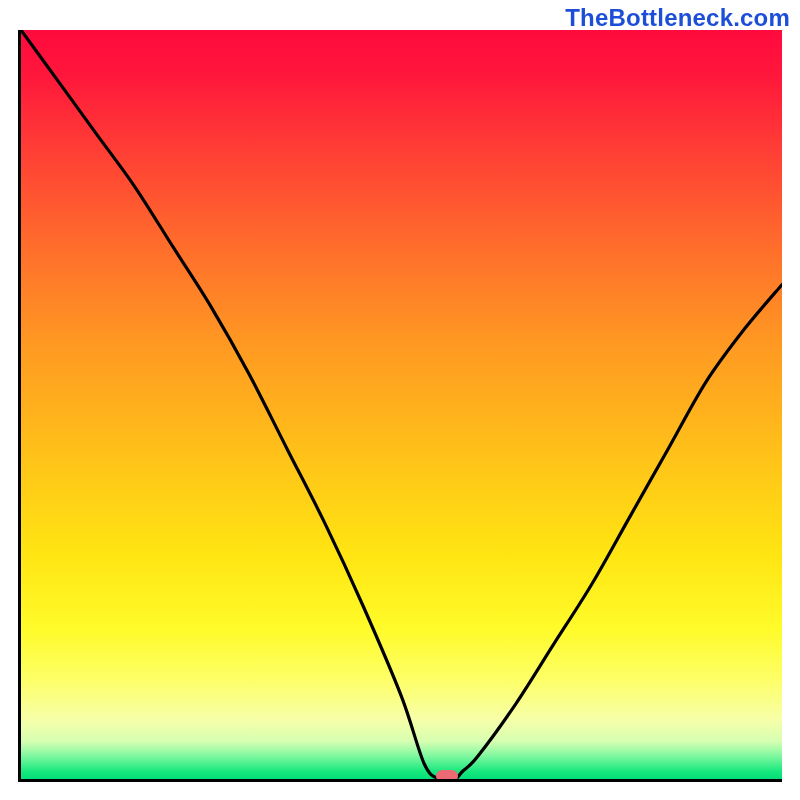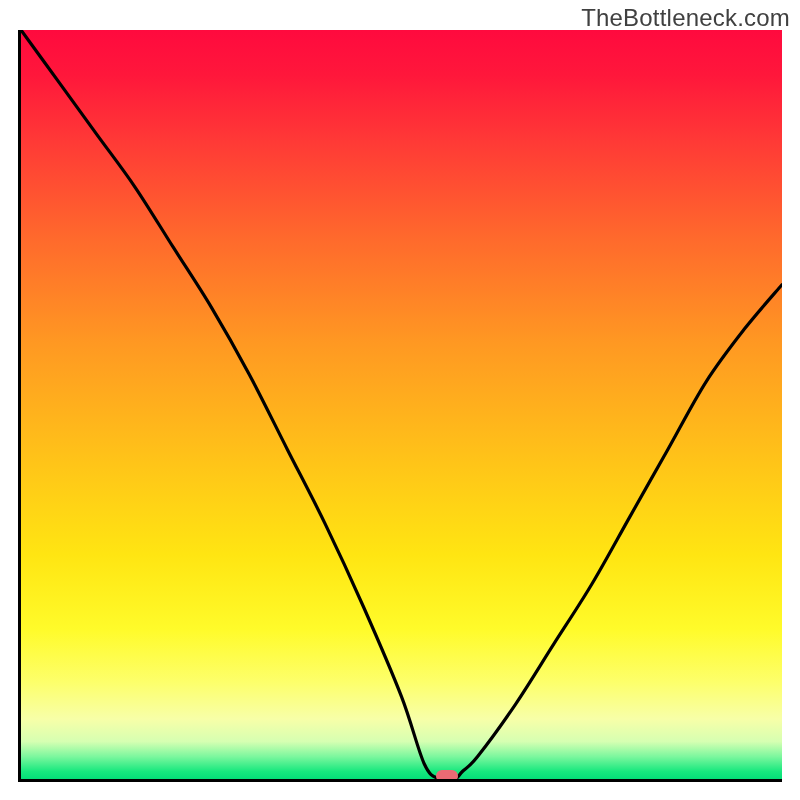--- a/index.html
+++ b/index.html
@@ -14,22 +14,22 @@
   .chart-container {
     position: relative;
     width: 800px;
     height: 800px;
   }
   .attribution {
     position: absolute;
     top: 4px;
     right: 10px;
     font-size: 24px;
-    font-weight: 400;
-    color: #404040;
+    font-weight: 700;
+    color: #1d4ed8;
     letter-spacing: 0.2px;
     z-index: 5;
   }
   .plot-area {
     position: absolute;
     left: 18px;
     top: 30px;
     width: 764px;
     height: 752px;
     border-left: 3px solid #000000;

